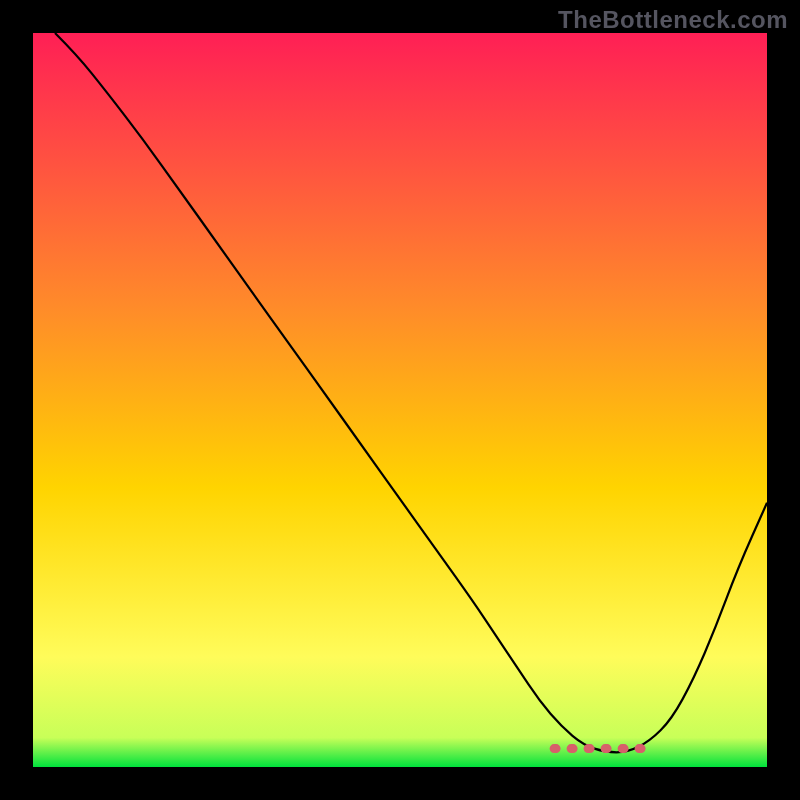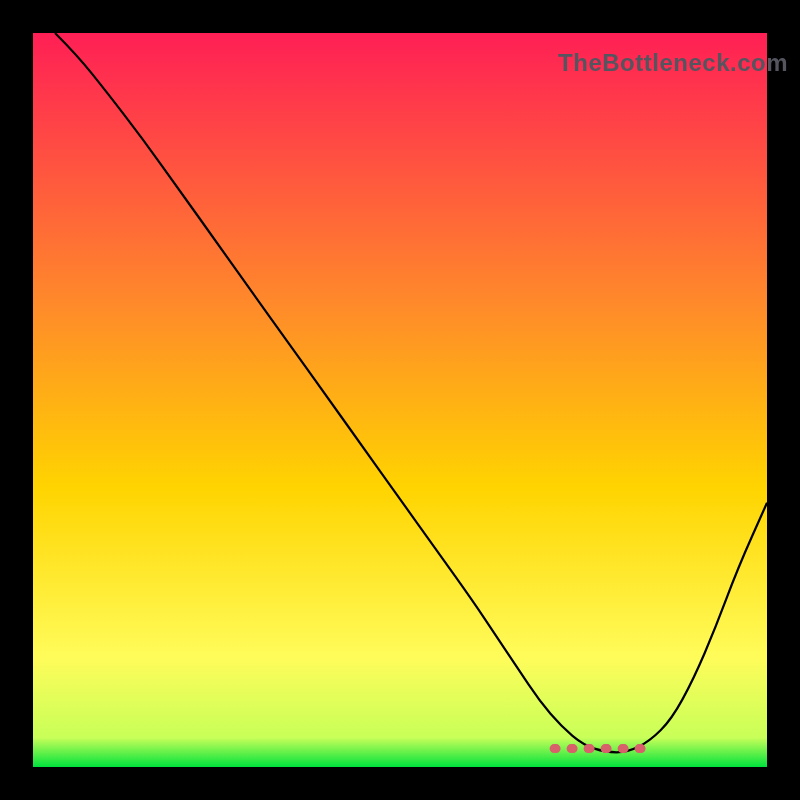--- a/index.html
+++ b/index.html
@@ -20,21 +20,20 @@
   }
   .watermark {
     position: absolute;
     top: 6px;
     right: 12px;
     font-family: Arial, Helvetica, sans-serif;
     font-size: 24px;
     font-weight: bold;
     color: #555560;
     letter-spacing: 0.5px;
-    margin-top: 43px;
   }
 </style>
 </head>
 <body>
 
 <div class="chart-container">
   <svg width="800" height="800" viewBox="0 0 800 800">
     <defs>
       <linearGradient id="bg-grad" x1="0" y1="0" x2="0" y2="1">
         <stop id="g0" offset="0%" stop-color="#ff1f55"></stop>

